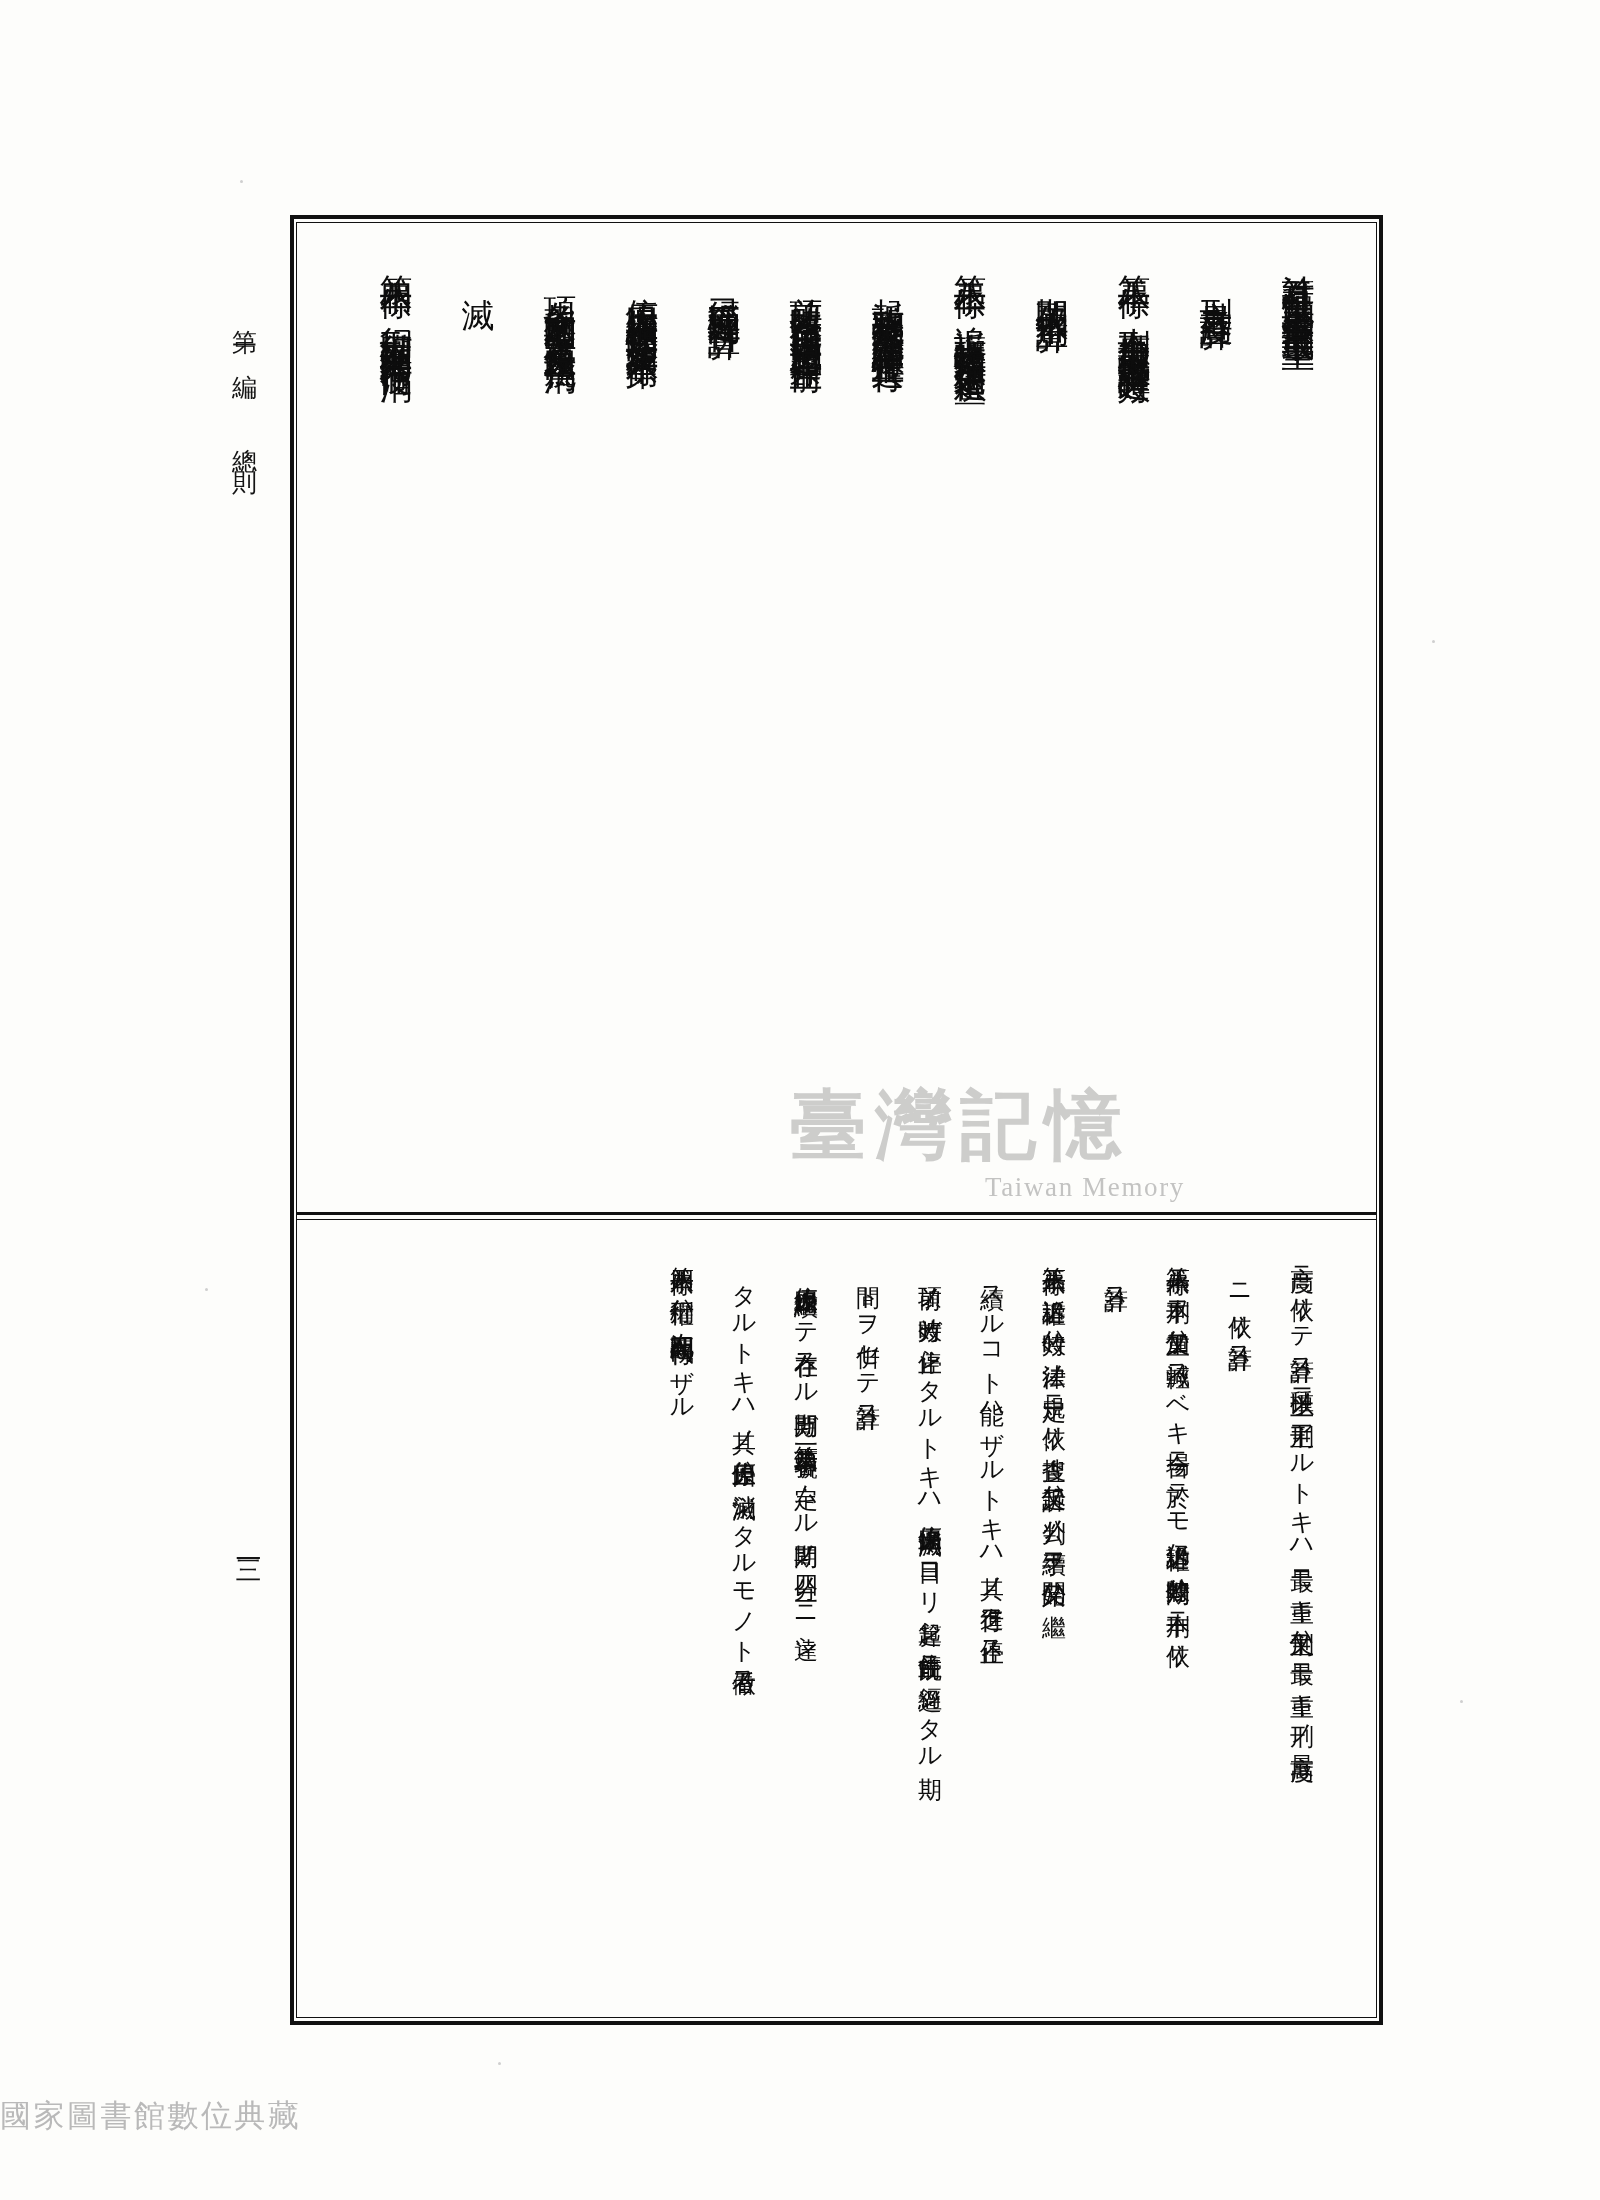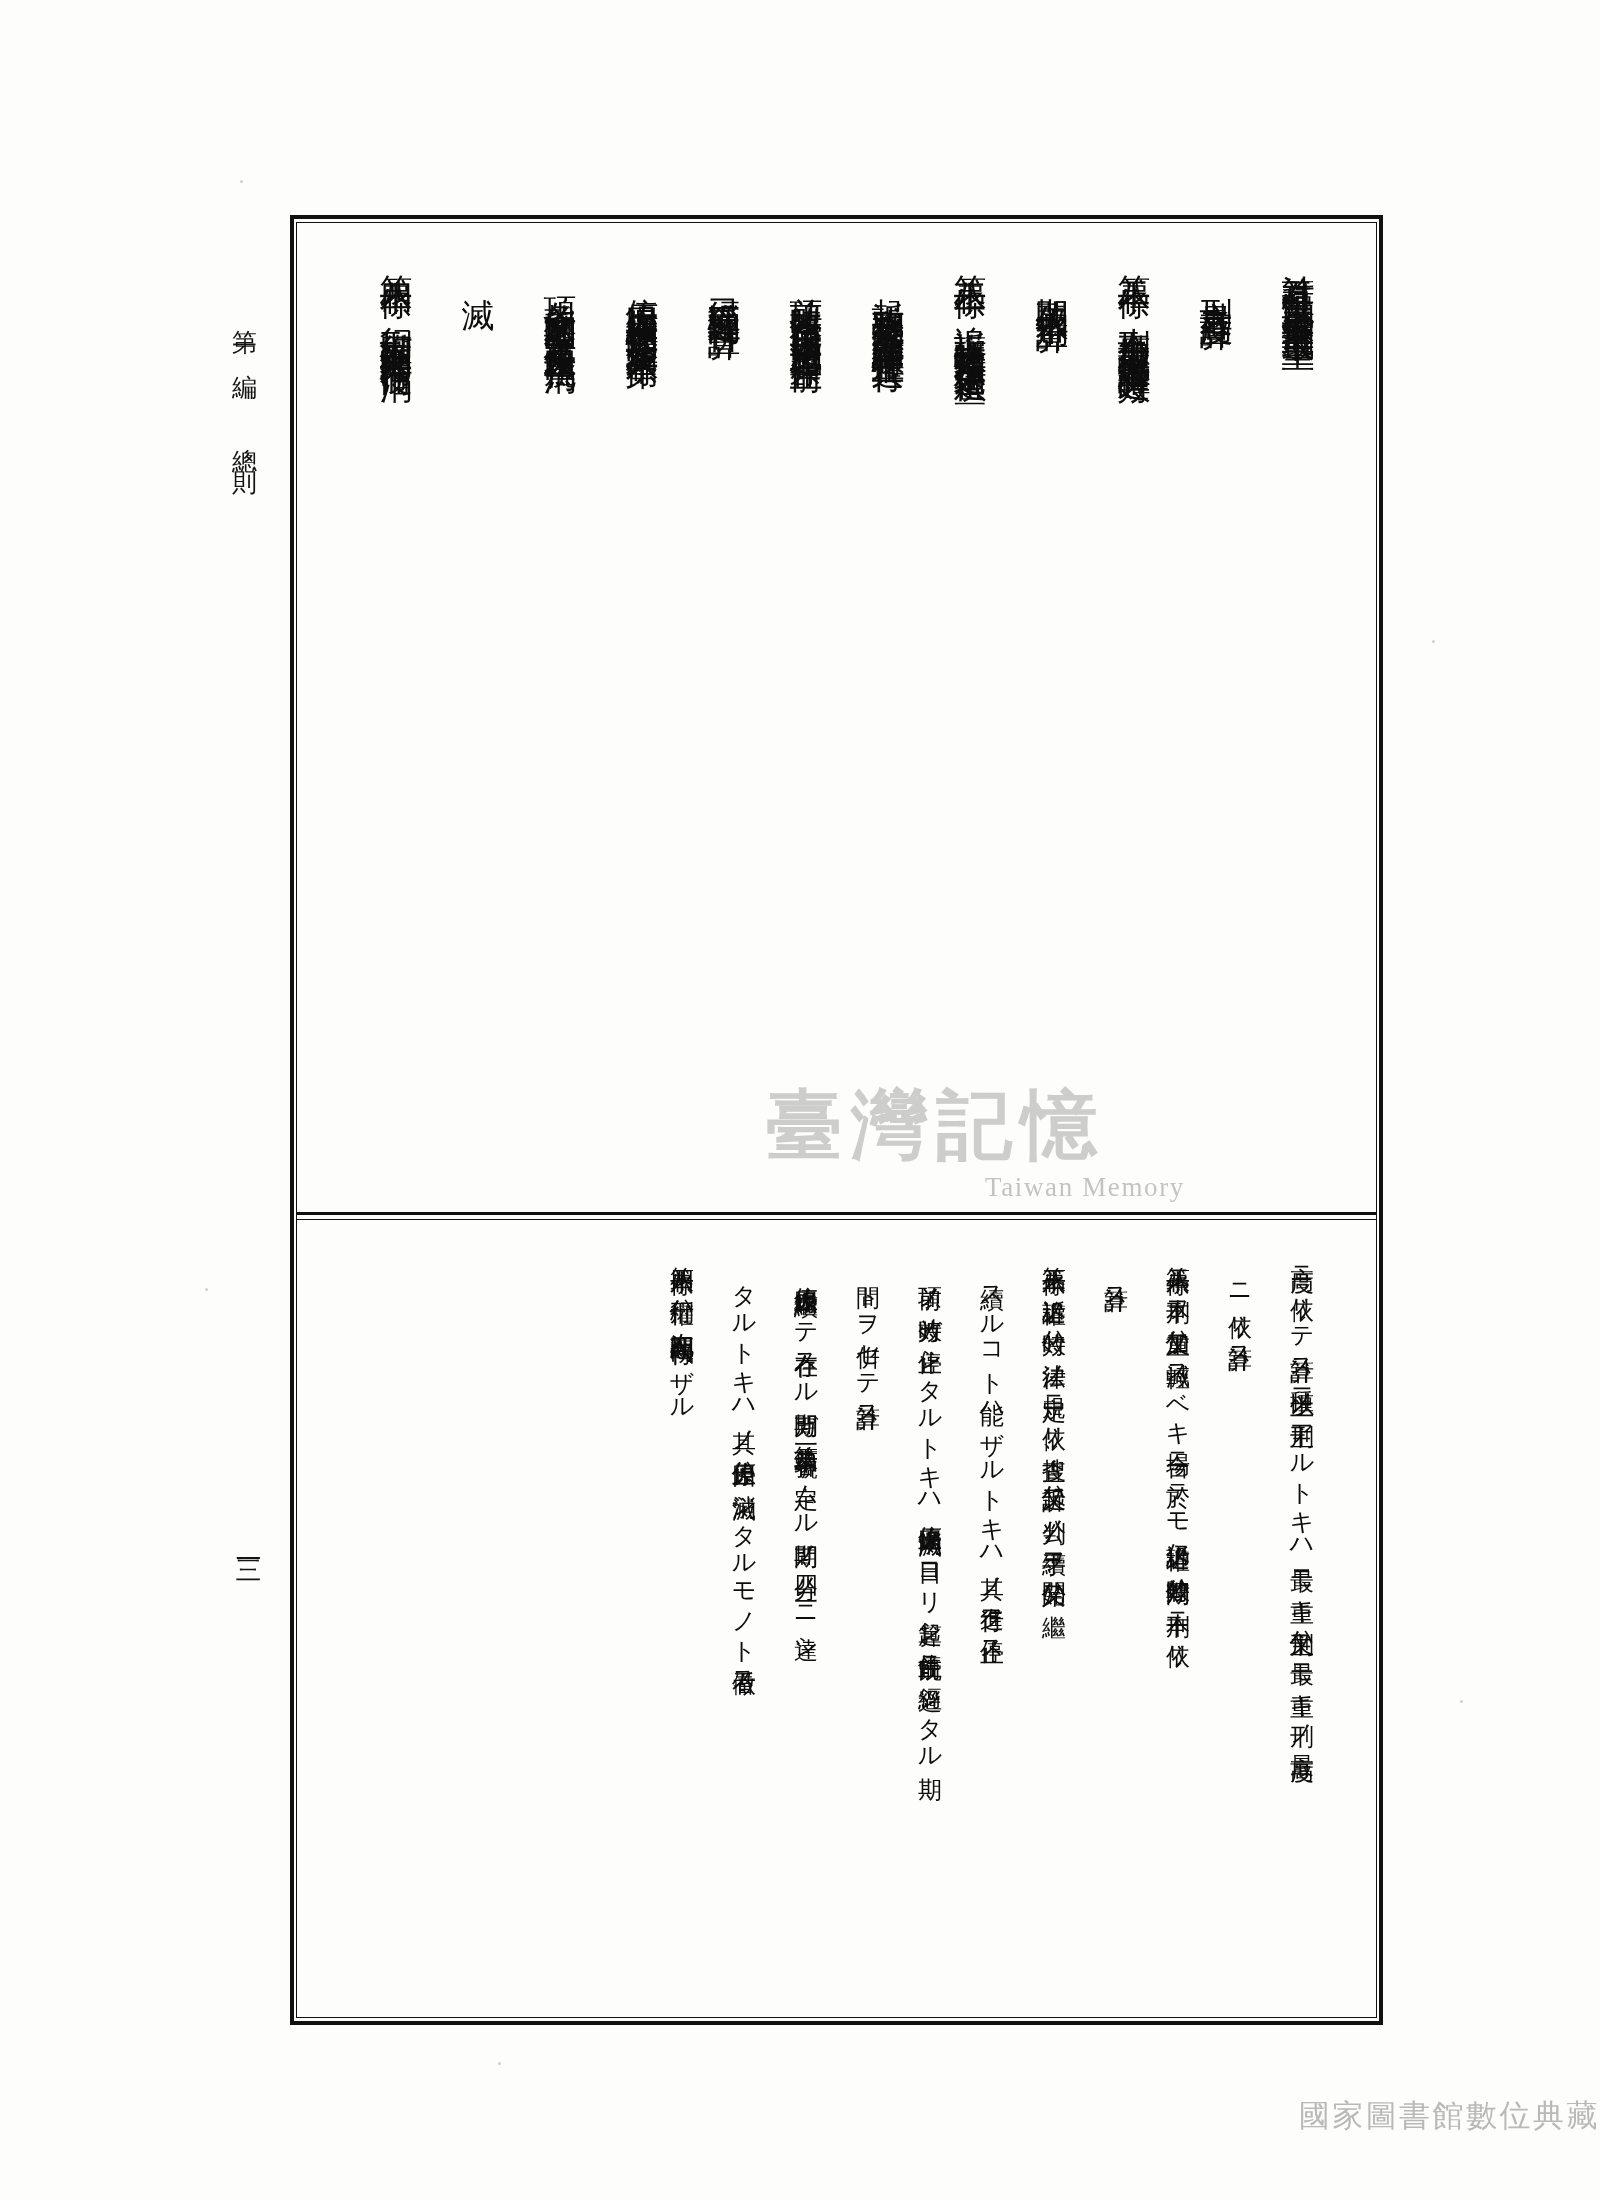--- a/index.html
+++ b/index.html
@@ -111,21 +111,21 @@
     text-orientation: upright;
     font-family: "DejaVu Serif", serif;
     font-size: 26px;
     letter-spacing: 0.2em;
     color: #141414;
   }
 
   
   .watermark-cjk {
     position: absolute;
-    left: 766px;
+    left: 790px;
     top: 1075px;
     font-family: "DejaVu Serif", serif;
     font-size: 76px;
     letter-spacing: 0.12em;
     color: rgba(125, 125, 125, 0.38);
     font-weight: bold;
     pointer-events: none;
   }
   .watermark-latin {
     position: absolute;
@@ -135,21 +135,21 @@
     font-size: 27px;
     letter-spacing: 0.06em;
     color: rgba(125, 125, 125, 0.45);
     pointer-events: none;
   }
   .footer-stamp {
     position: absolute;
     left: 0;
     top: 2095px;
     width: 1600px;
-    text-align: right;
+    text-align: left;
     font-family: "DejaVu Serif", serif;
     font-size: 31px;
     letter-spacing: 0.08em;
     color: #b9b9b9;
   }
 
   
   .speck {
     position: absolute;
     background: #cfcfcf;

